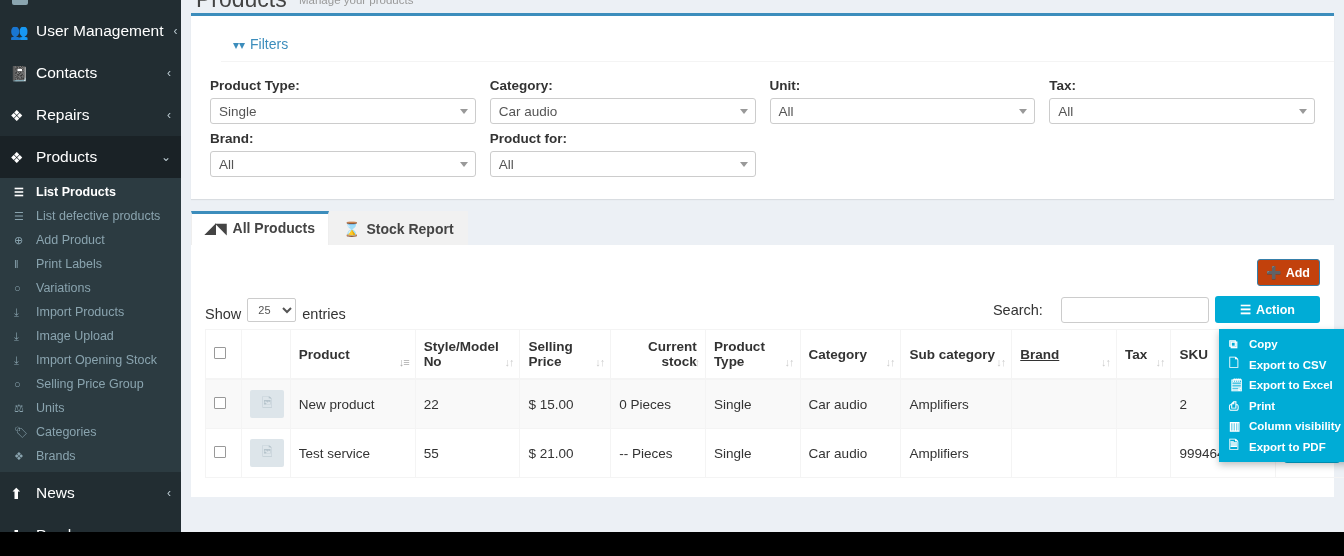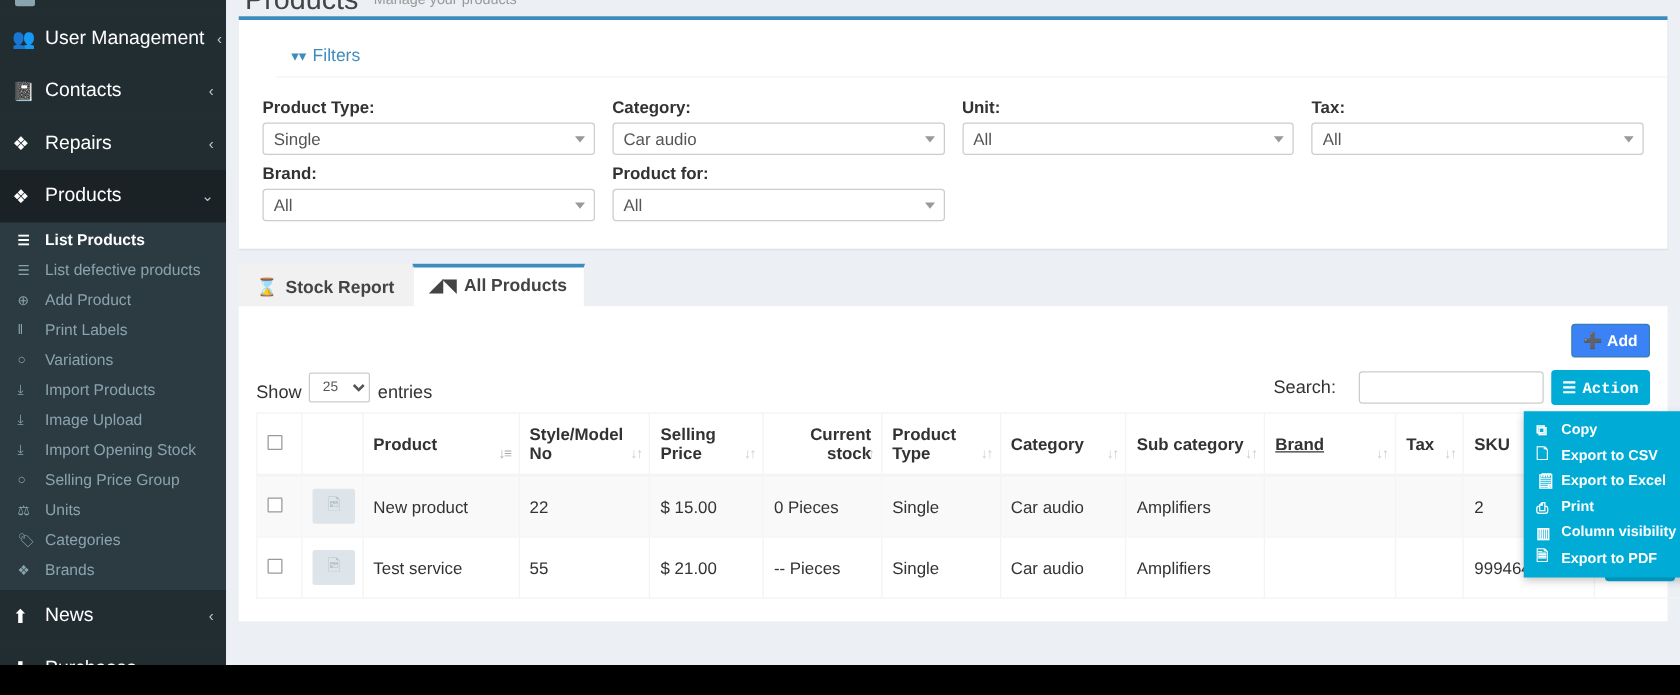--- a/index.html
+++ b/index.html
@@ -85,40 +85,40 @@
   }
   .tab.active {
     background:#fff; color:#444; border-top:3px solid #3c8dbc;
     border-left:1px solid #eee; border-right:1px solid #eee; padding-top:6px;
   }
   .tab .ti { margin-right:6px; }
   .tabpane { background:#fff; padding:10px 14px 14px; position:relative; min-height:252px; }
 
   .addrow { display:flex; justify-content:flex-end; padding:4px 0 8px; }
   .btn-add {
-    background:#3b82f6; color:#fff; border:1px solid #367fa9; border-radius:3px;
+    background:#c2410c; color:#fff; border:1px solid #367fa9; border-radius:3px;
     font-size:12.5px; font-weight:bold; padding:5px 9px; cursor:pointer;text-align:center;
   }
 
   .dtrow { display:flex; align-items:center; justify-content:space-between; padding:2px 0 6px; }
   .dtleft { display:flex; align-items:flex-end; font-size:14.5px; color:#333; }
   .dtleft select {
     margin:0 6px; height:24px; font-size:11px; padding:1px 2px 1px 6px;
     border:1px solid #ccc; border-radius:2px; color:#555;
     font-family:"Liberation Sans", sans-serif; background:#fff;
   }
   .dtright { display:flex; align-items:center; }
   .dtright .slabel { font-size:14.5px; color:#333; margin-right:18px; }
   .dtright input {
     height:26px; width:148px; border:1px solid #ccc; border-radius:3px;
     padding:0 6px; font-size:13px; font-family:"Liberation Sans", sans-serif;
   }
   .btn-action {
     background:#00acd6; color:#fff; border:none; border-radius:3px;
-    font-size:12.5px; font-weight:bold; padding:6px 9px; margin-left:6px; cursor:pointer;font-family:Liberation Mono, monospace;
+    font-size:12.5px; font-weight:bold; padding:6px 25px; margin-left:6px; cursor:pointer;
   }
   .btn-action .ai { margin-right:5px; }
 
   
   table.dt { border-collapse:collapse; width:1148px; table-layout:fixed; }
   table.dt th {
     border:1px solid #f4f4f4; border-bottom:2px solid #f4f4f4;
     padding:9px 8px; font-size:13.5px; font-weight:bold; color:#333;
     text-align:left; vertical-align:middle; position:relative;
   }
@@ -303,25 +303,25 @@
           </div>
         </div>
         <div class="fcol"></div>
         <div class="fcol"></div>
       </div>
     </div>
   </div>
 
   <div class="tabwrap">
     <div class="tabs">
+      <div class="tab active">
+        <span class="ti">◢◥</span><span>All Products</span>
+      </div>
       <div class="tab">
         <span class="ti">⌛</span><span>Stock Report</span>
-      </div>
-      <div class="tab active">
-        <span class="ti">◢◥</span><span>All Products</span>
       </div>
     </div>
 
     <div class="tabpane">
 
       <div class="addrow">
         <button class="btn-add">
           <span>➕</span>&nbsp;<span>Add</span>
         </button>
       </div>

